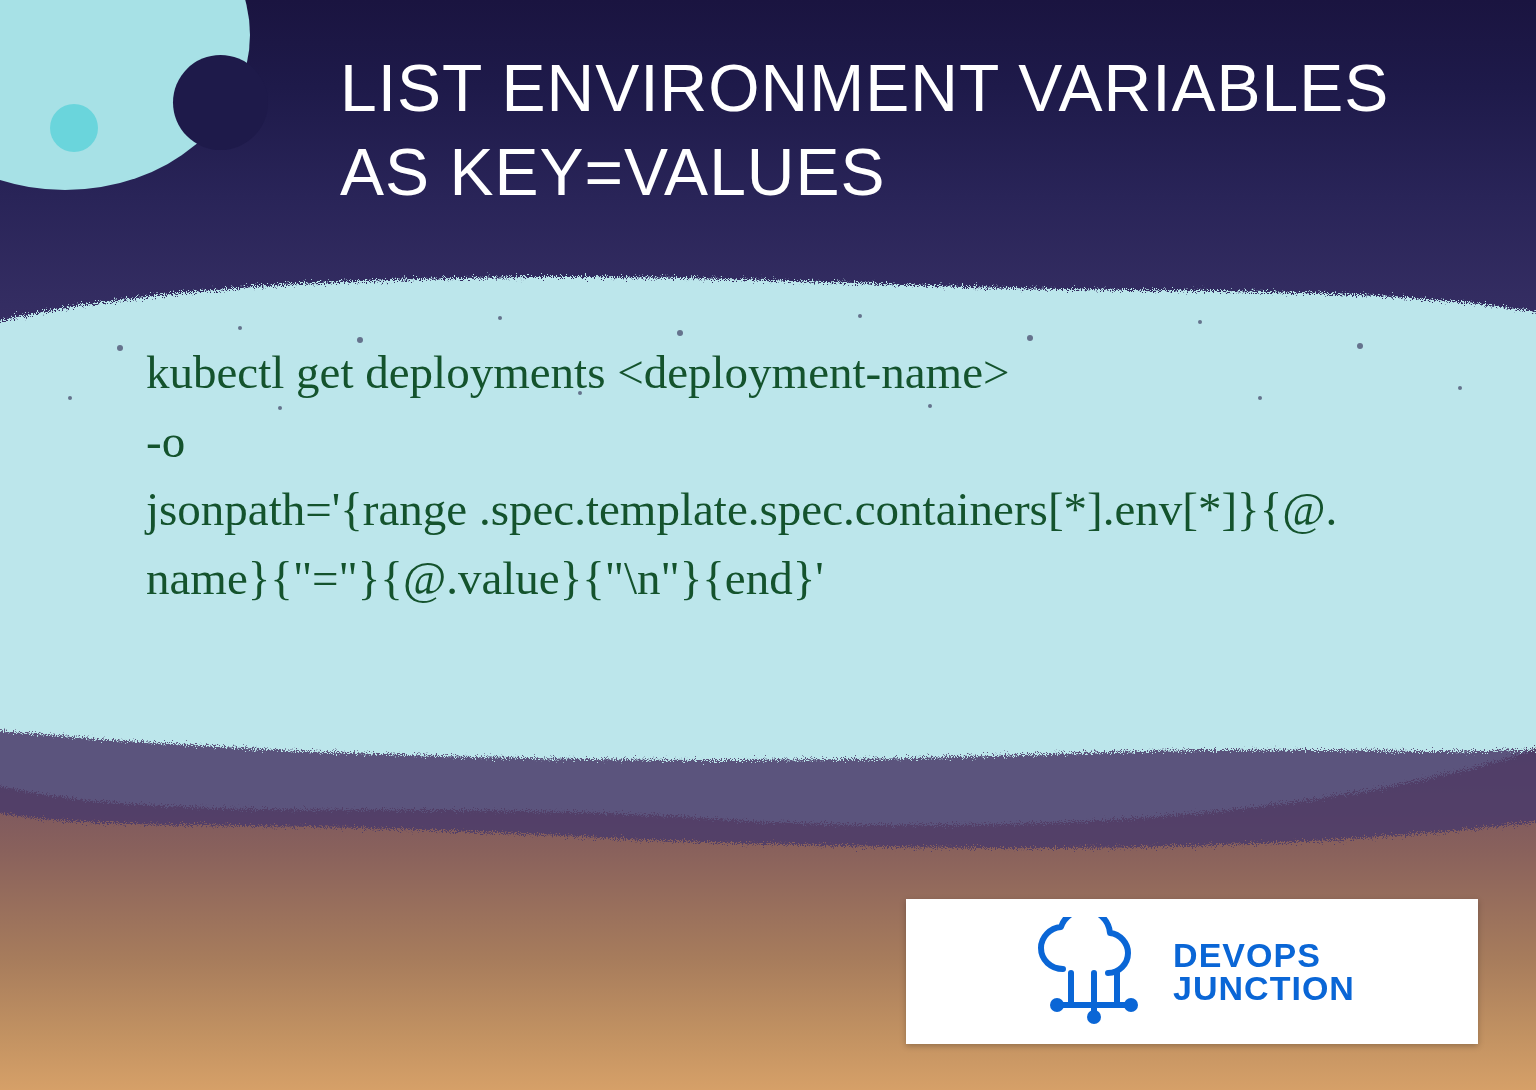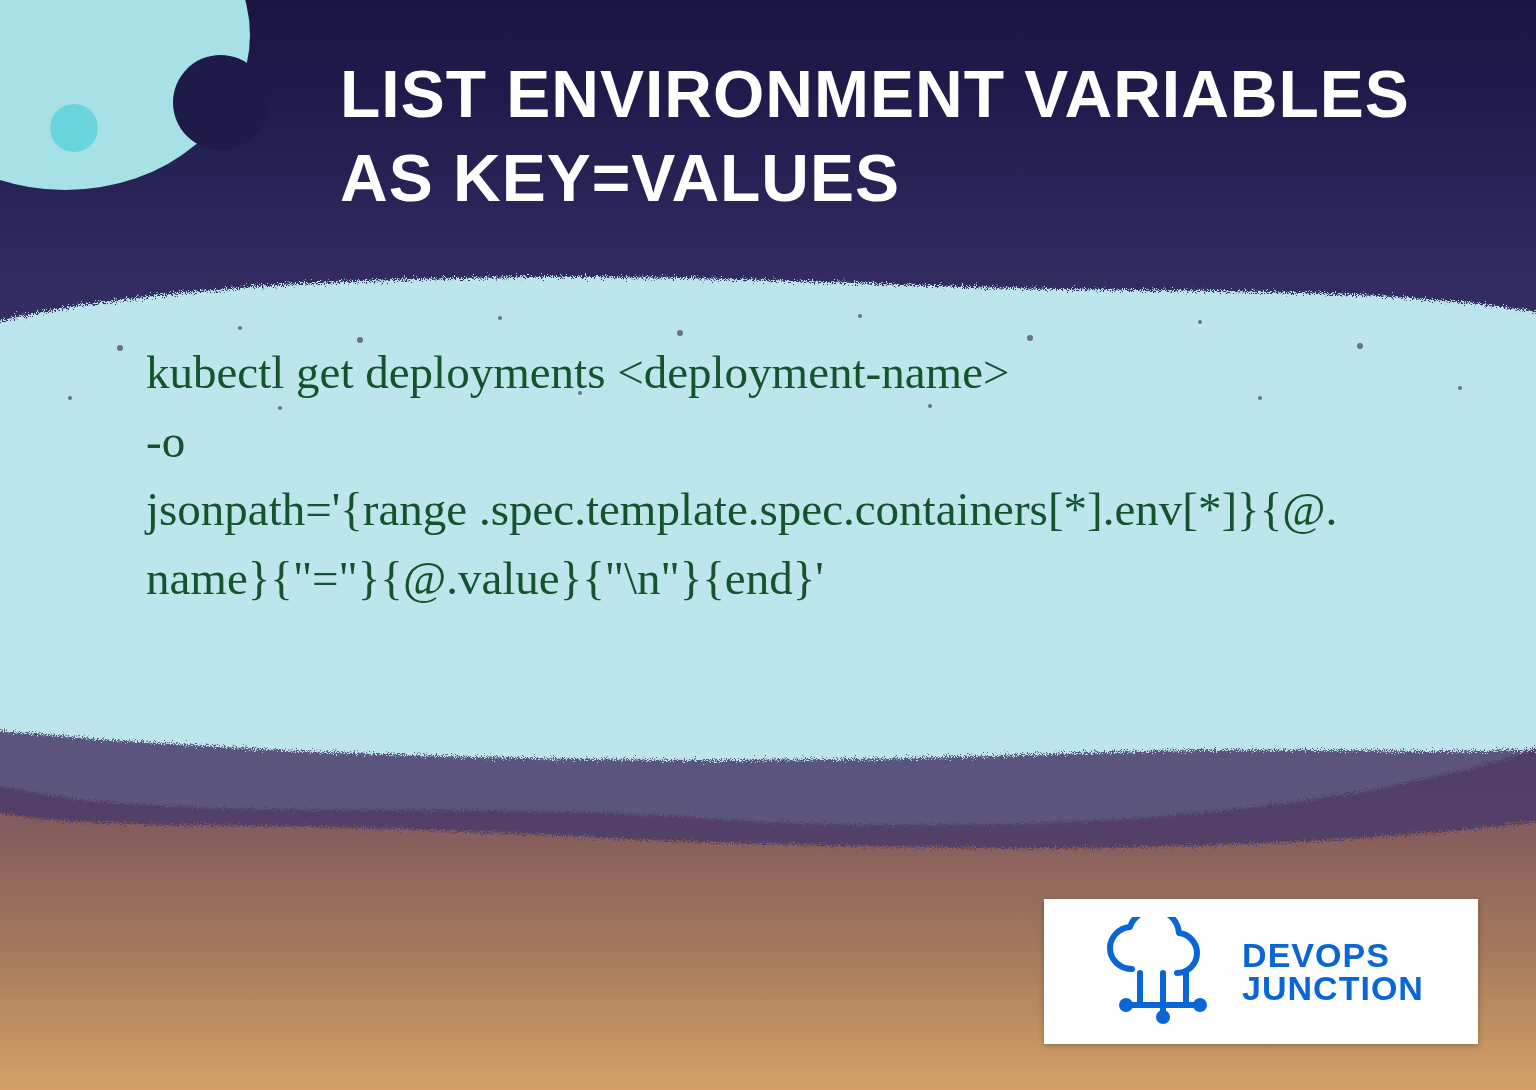--- a/index.html
+++ b/index.html
@@ -33,25 +33,25 @@
     position: absolute;
     top: 104px; left: 50px;
     width: 48px; height: 48px;
     background: #6ad5dc;
     border-radius: 50%;
   }
 
   
   .title {
     position: absolute;
-    top: 52px; left: 340px;
+    top: 46px; left: 340px;
     right: 80px;
     color: #fff;
     font-family: Impact, "Arial Black", sans-serif;
-    font-weight: 700;
+    font-weight: 400;
     font-size: 66px;
     line-height: 1.28;
     letter-spacing: 1px;
     text-transform: uppercase;
   }
 
   
   .stroke-wrap {
     position: absolute;
     top: 258px; left: -20px; right: -20px;
@@ -70,21 +70,21 @@
     font-size: 47px;
     line-height: 1.46;
     white-space: pre-wrap;
     word-break: break-all;
   }
 
   
   .logo-card {
     position: absolute;
     right: 58px; bottom: 46px;
-    width: 434px; height: 145px;
+    width: 572px; height: 145px;
     background: #fff;
     display: flex;
     align-items: center;
     justify-content: center;
     gap: 14px;
     box-shadow: 0 2px 6px rgba(0,0,0,.25);
   }
   .logo-card svg { flex-shrink: 0; }
   .logo-text { display: flex; flex-direction: column; line-height: 0.95; }
   .logo-text span {

